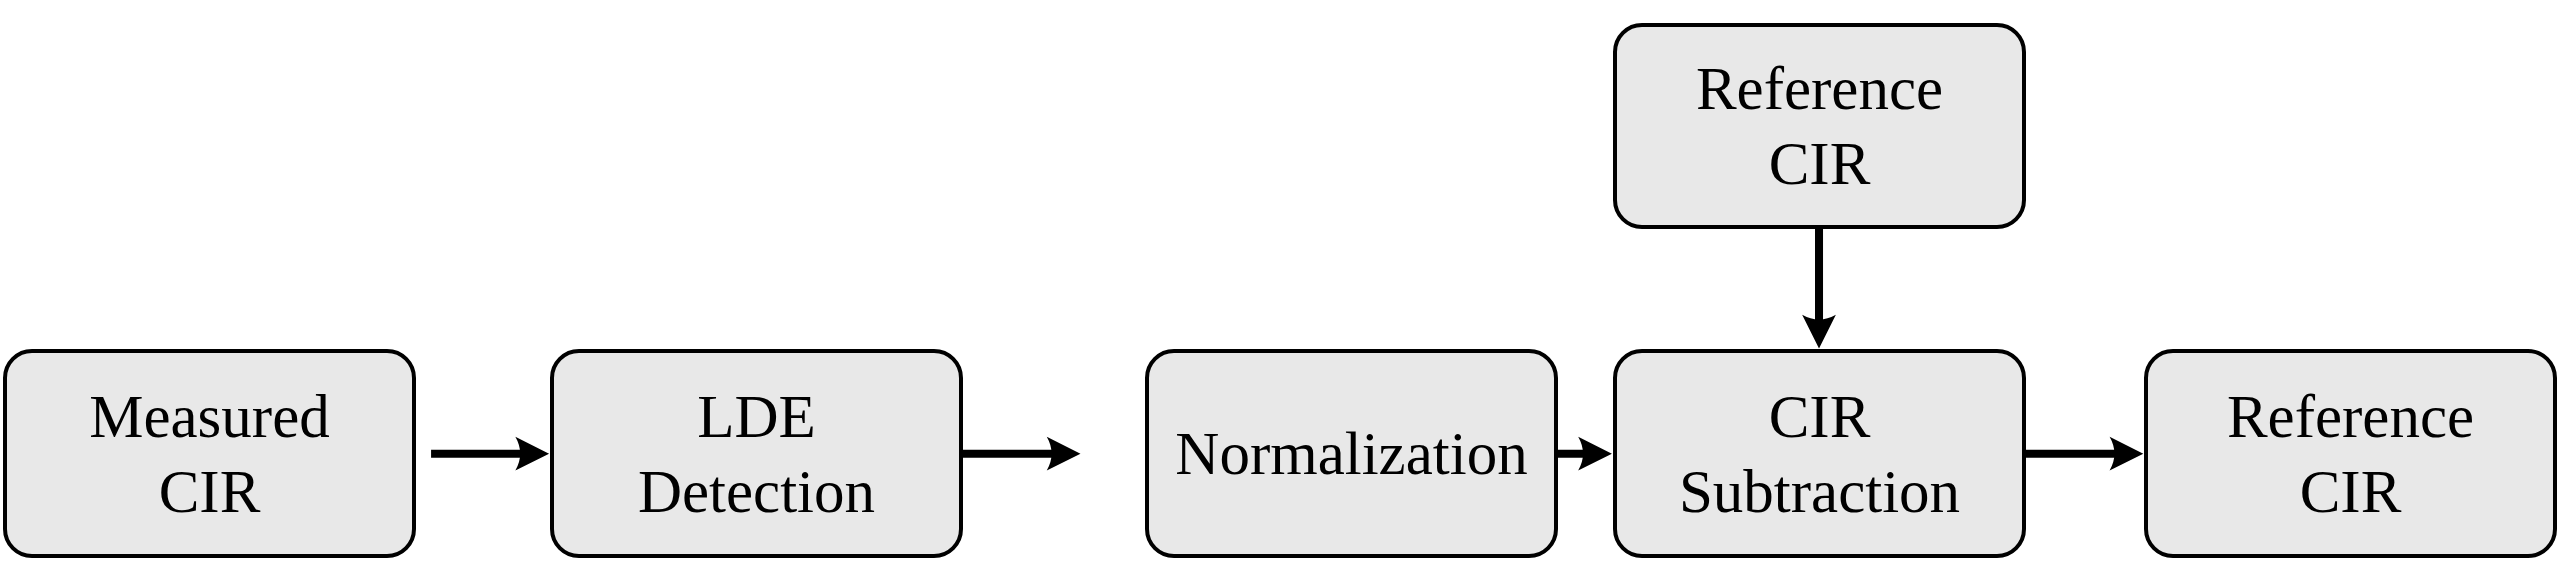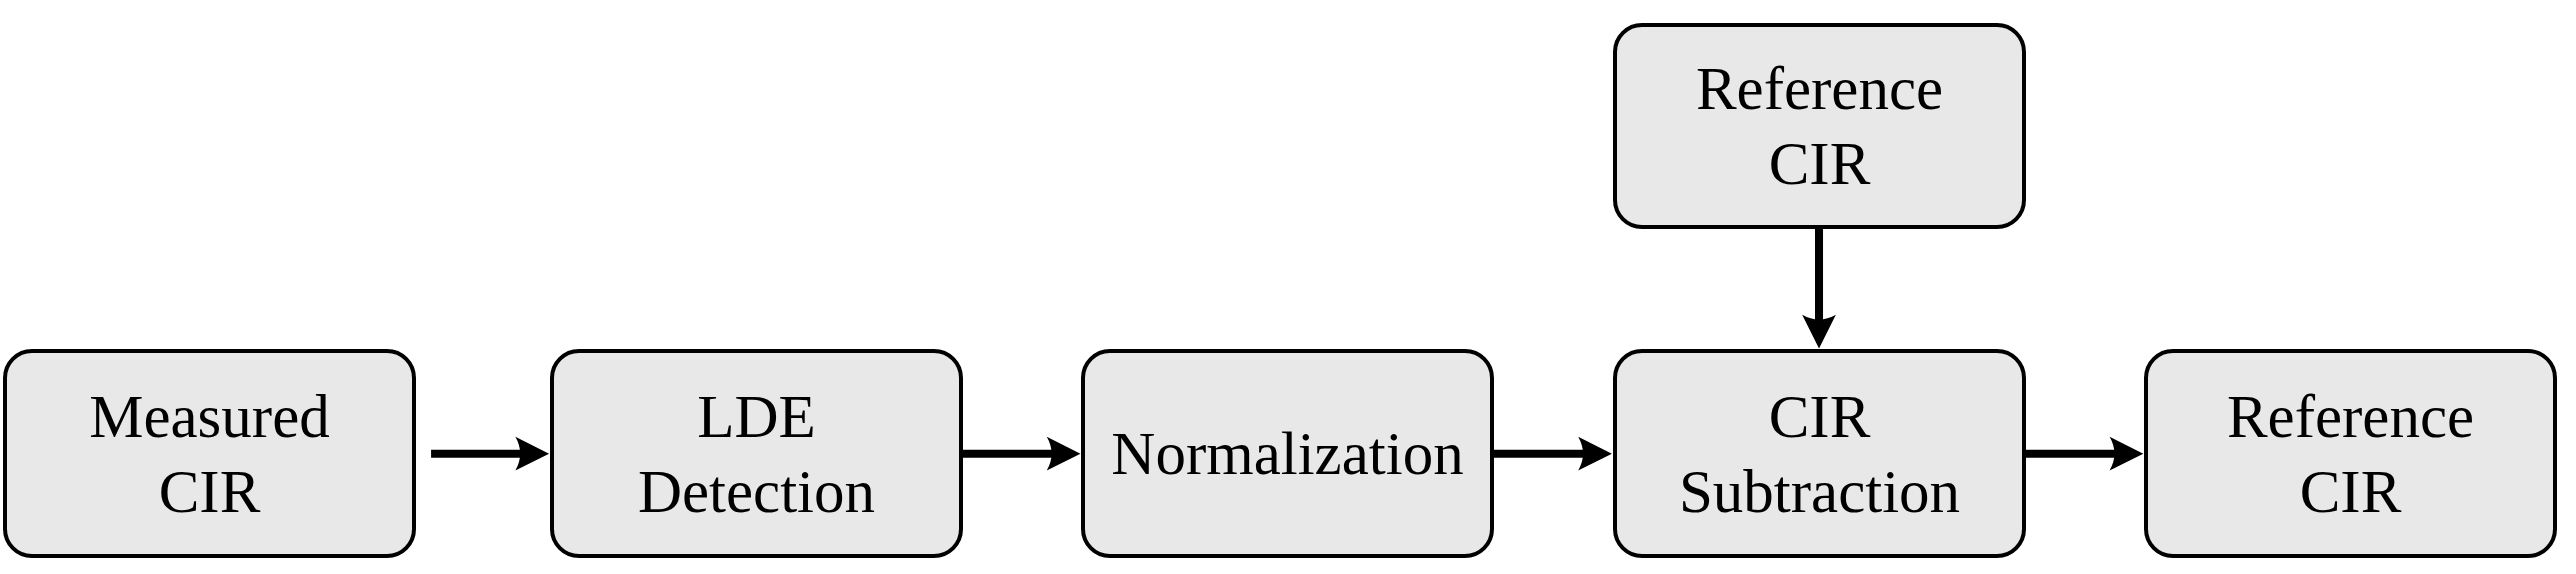--- a/index.html
+++ b/index.html
@@ -33,21 +33,21 @@
     line-height: 75px;
     text-align: center;
     white-space: pre-line;
     display: flex;
     align-items: center;
     justify-content: center;
   }
   .row-node { top: 349px; width: 413px; height: 209px; }
   .node-measured     { left: 3px; }
   .node-lde          { left: 550px; }
-  .node-normalization{ left: 1081px; }
+  .node-normalization{ left: 1145px; }
   .node-subtraction  { left: 1613px; }
   .node-subtracted   { left: 2144px; }
   .node-reference    { left: 1613px; top: 22.5px; width: 413px; height: 206px; }
   .arrows-layer {
     position: absolute;
     left: 0; top: 0;
     width: 2576px;
     height: 575px;
     pointer-events: none;
   }

